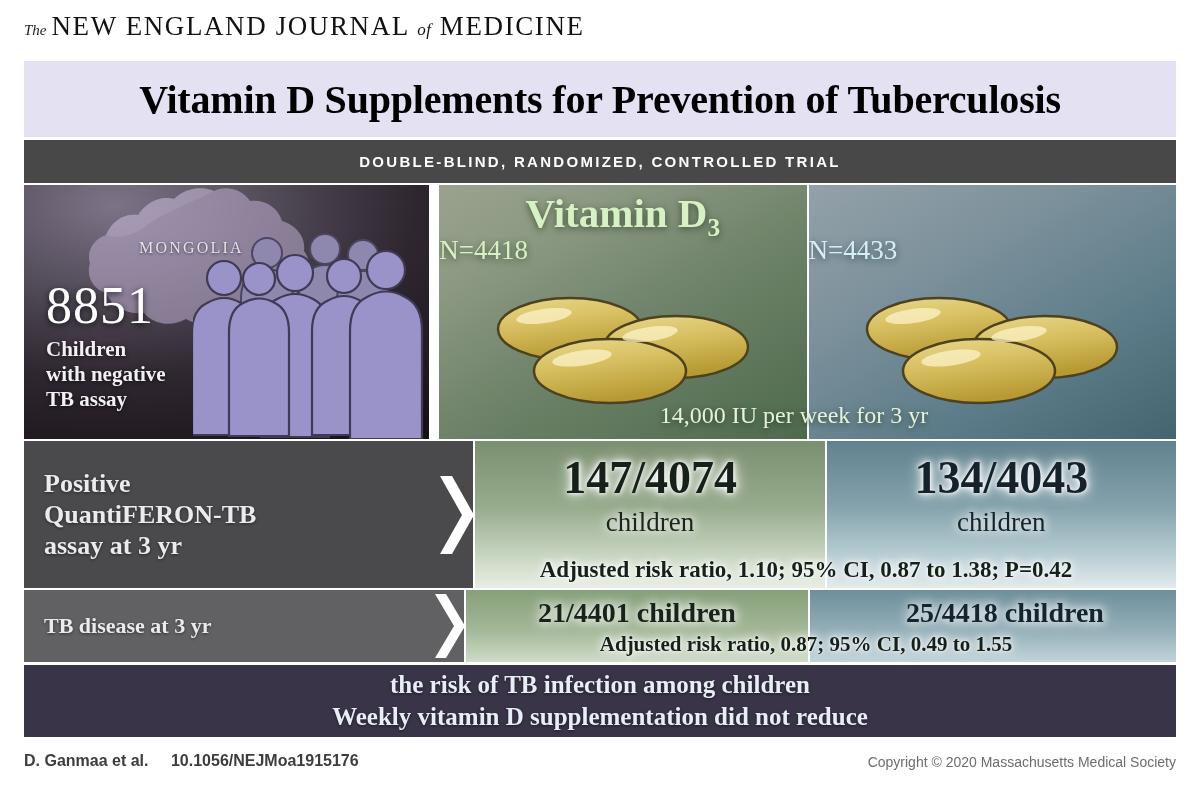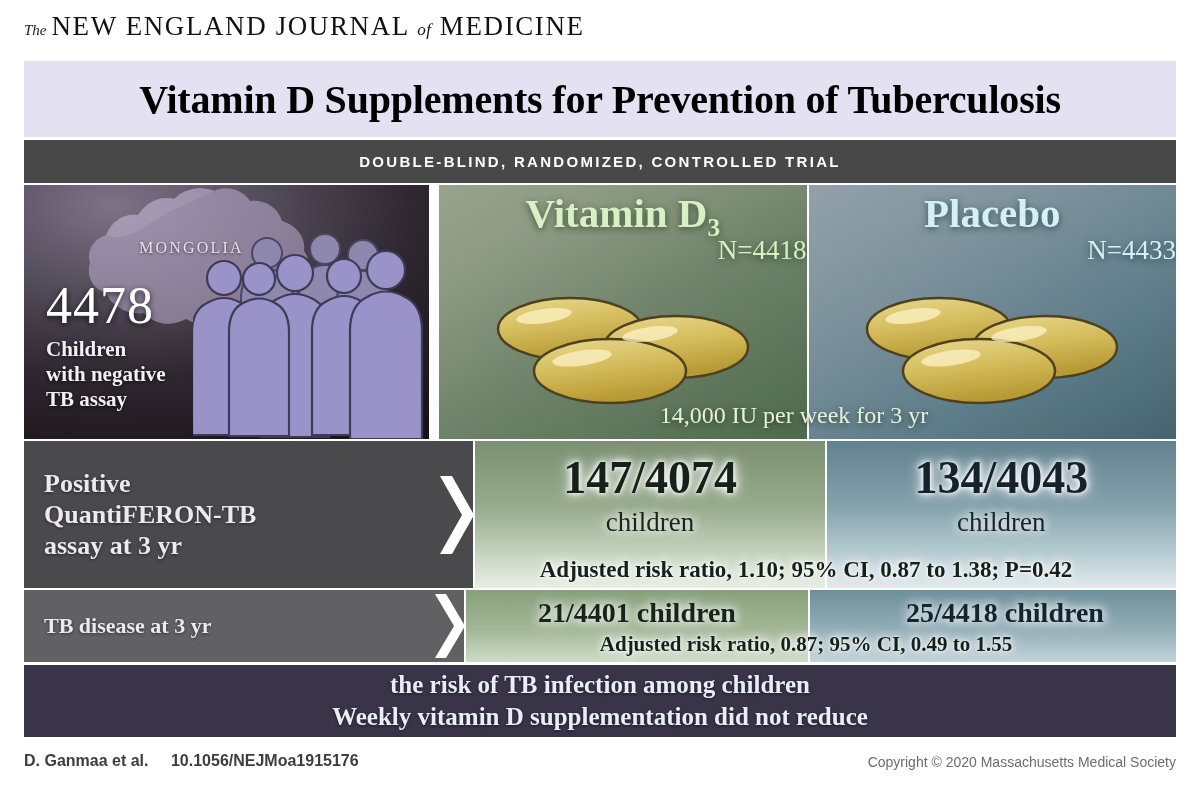--- a/index.html
+++ b/index.html
@@ -72,21 +72,21 @@
     text-shadow:0 1px 4px rgba(0,0,0,.75);
   }
   .crowd{position:absolute;right:4px;bottom:0px;width:232px;height:210px;}
 
   
   .arm-title{
     position:absolute;top:8px;left:0;right:0;text-align:center;
     font-family:"Liberation Serif",serif;font-weight:bold;font-size:41px;line-height:1;
   }
   .arm-n{
-    position:absolute;top:52px;left:0;right:0;text-align:right;
+    position:absolute;top:52px;left:0;right:0;text-align:left;
     font-family:"Liberation Serif",serif;font-size:27px;line-height:1;
   }
   .vitd-col{color:#d7f0c4;text-shadow:0 2px 7px rgba(20,40,15,.62);}
   .plac-col{color:#d5f0f5;text-shadow:0 2px 7px rgba(10,40,50,.62);}
   .sub3{font-size:0.62em;vertical-align:sub;}
   .caps{position:absolute;left:50%;transform:translateX(-50%);top:104px;width:290px;height:120px;}
 
   .dose{
     position:absolute;left:24px;top:392px;width:1152px;height:46px;
     display:flex;align-items:center;justify-content:center;pointer-events:none;
@@ -197,21 +197,21 @@
       <svg class="map" viewBox="0 0 250 190">
         <path d="M18,82 C14,70 22,58 34,54 C40,40 52,32 66,34 C74,22 88,14 102,18
                  C112,8 128,4 142,10 C154,4 170,8 178,20 C192,18 206,26 210,40
                  C224,44 234,56 232,70 C240,80 238,94 228,102 C226,116 214,126 200,126
                  C190,138 172,142 158,134 C146,144 128,146 114,138 C100,146 82,144 72,132
                  C56,134 40,126 34,112 C20,108 14,94 18,82 Z" fill="#b7a8c9" opacity="0.95"></path>
         <path d="M34,54 C40,40 52,32 66,34 C74,22 88,14 102,18 C112,8 128,4 142,10
                  C120,22 92,30 70,48 C56,56 44,58 34,54 Z" fill="#c9bcd8" opacity="0.7"></path>
       </svg>
       <div class="mongolia-label">MONGOLIA</div>
-      <div class="bignum">4478</div>
+      <div class="bignum">8851</div>
       <div class="leftsub">
         <div>Children</div>
         <div>with negative</div>
         <div>TB assay</div>
       </div>
 
       <svg class="crowd" viewBox="0 0 232 210">
         <g fill="#8e88ae" stroke="#4c4663" stroke-width="2">
           <g transform="translate(60,6)">
               <circle cx="14" cy="18" r="15"></circle>
@@ -269,21 +269,20 @@
         </g>
         <g fill="#fdf3c6" opacity="0.75">
           <ellipse cx="66" cy="27" rx="28" ry="7" transform="rotate(-8 66 27)"></ellipse>
           <ellipse cx="172" cy="45" rx="28" ry="7" transform="rotate(-8 172 45)"></ellipse>
           <ellipse cx="104" cy="69" rx="30" ry="7.5" transform="rotate(-8 104 69)"></ellipse>
         </g>
       </svg>
     </div>
 
     <div class="panel p-plac">
-      <div class="arm-title plac-col">Placebo</div>
       <div class="arm-n plac-col">N=4433</div>
       <svg class="caps" viewBox="0 0 290 120">
         <g stroke="#4d4120" stroke-width="2.5">
           <ellipse cx="92" cy="40" rx="72" ry="31" fill="url(#capA)"></ellipse>
           <ellipse cx="198" cy="58" rx="72" ry="31" fill="url(#capA)"></ellipse>
           <ellipse cx="132" cy="82" rx="76" ry="32" fill="url(#capA)"></ellipse>
         </g>
         <g fill="#fdf3c6" opacity="0.75">
           <ellipse cx="66" cy="27" rx="28" ry="7" transform="rotate(-8 66 27)"></ellipse>
           <ellipse cx="172" cy="45" rx="28" ry="7" transform="rotate(-8 172 45)"></ellipse>

